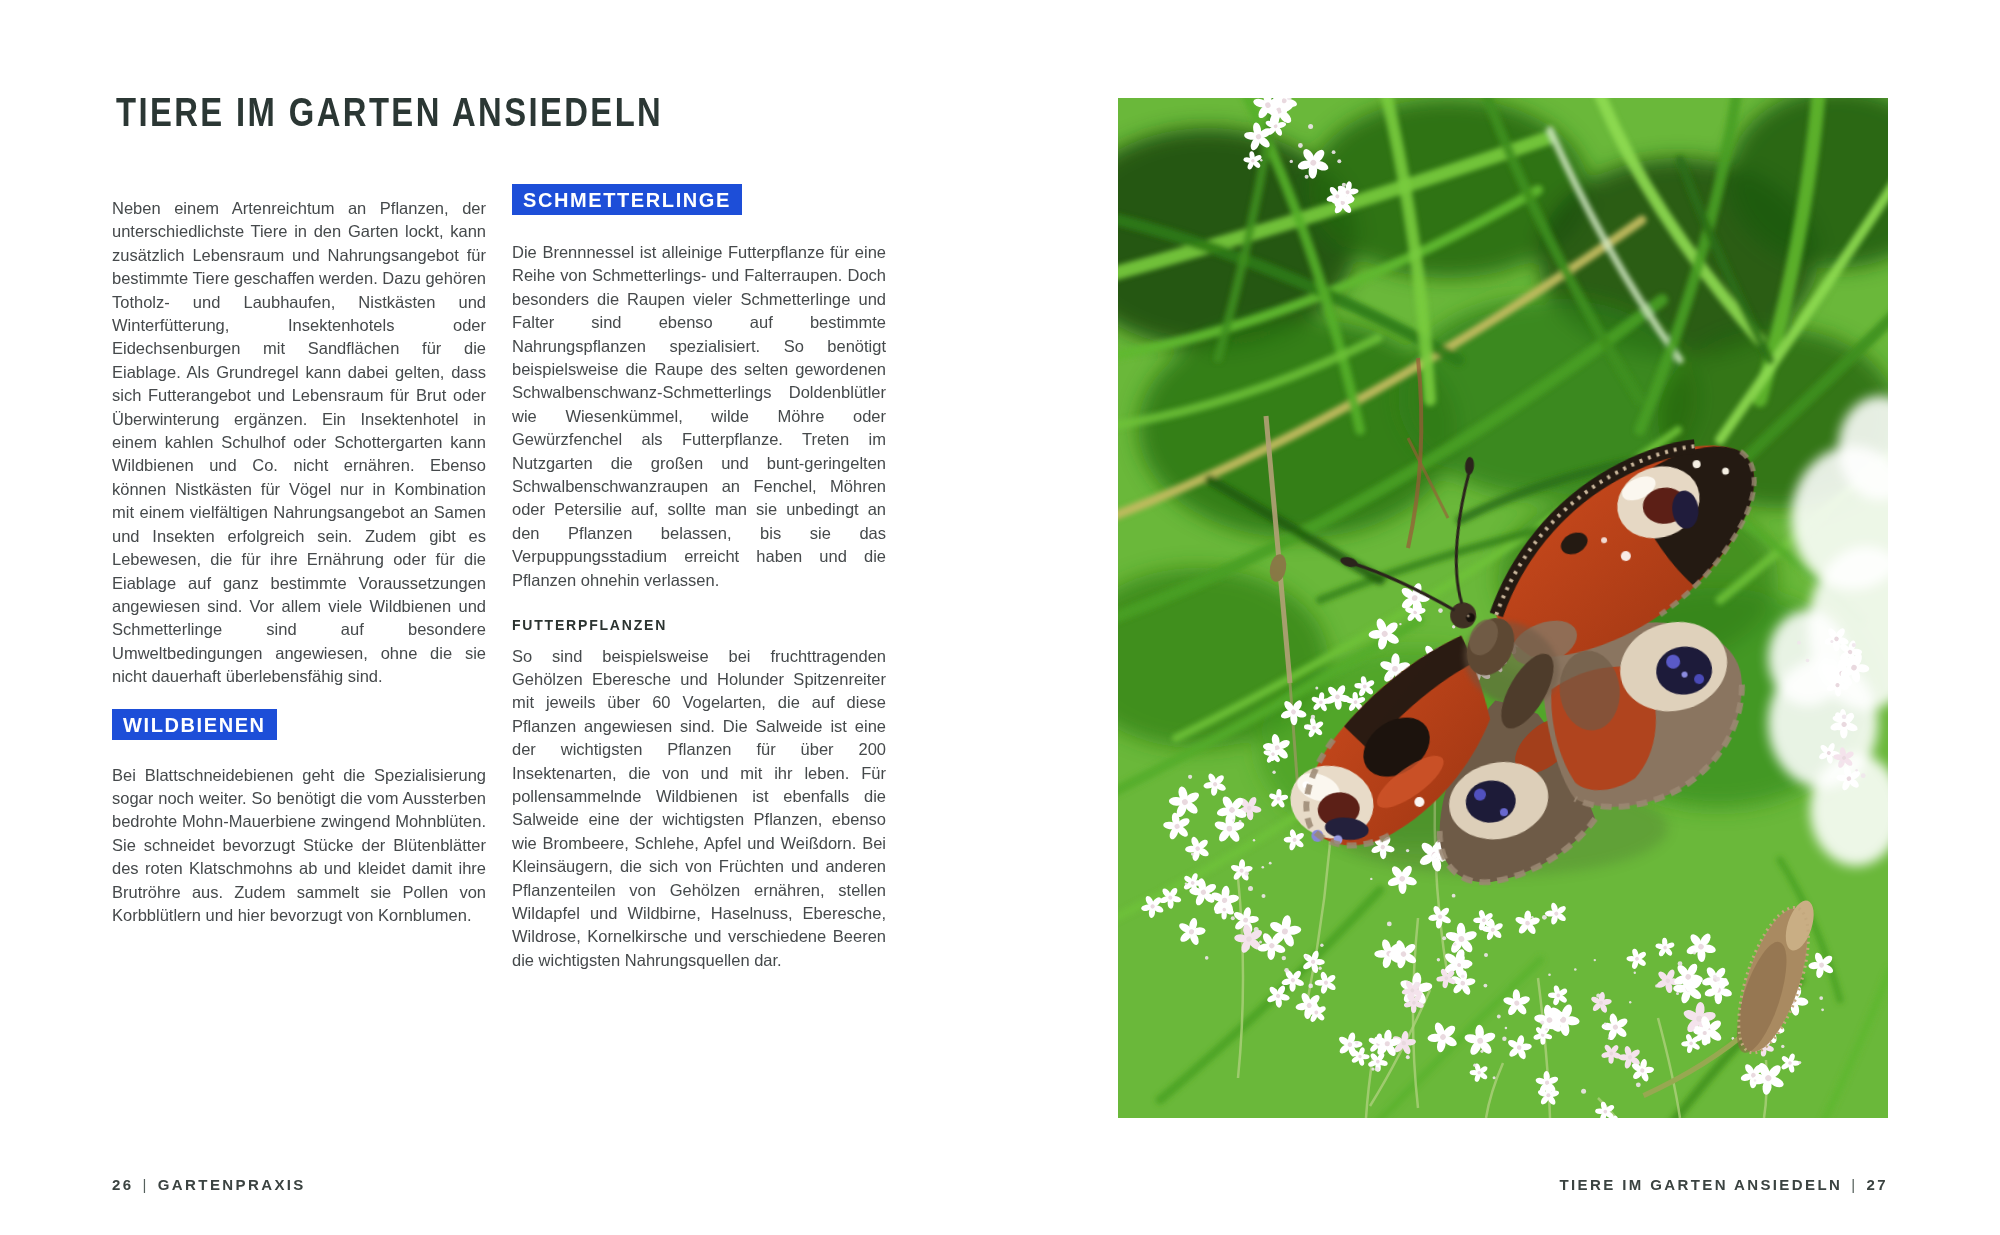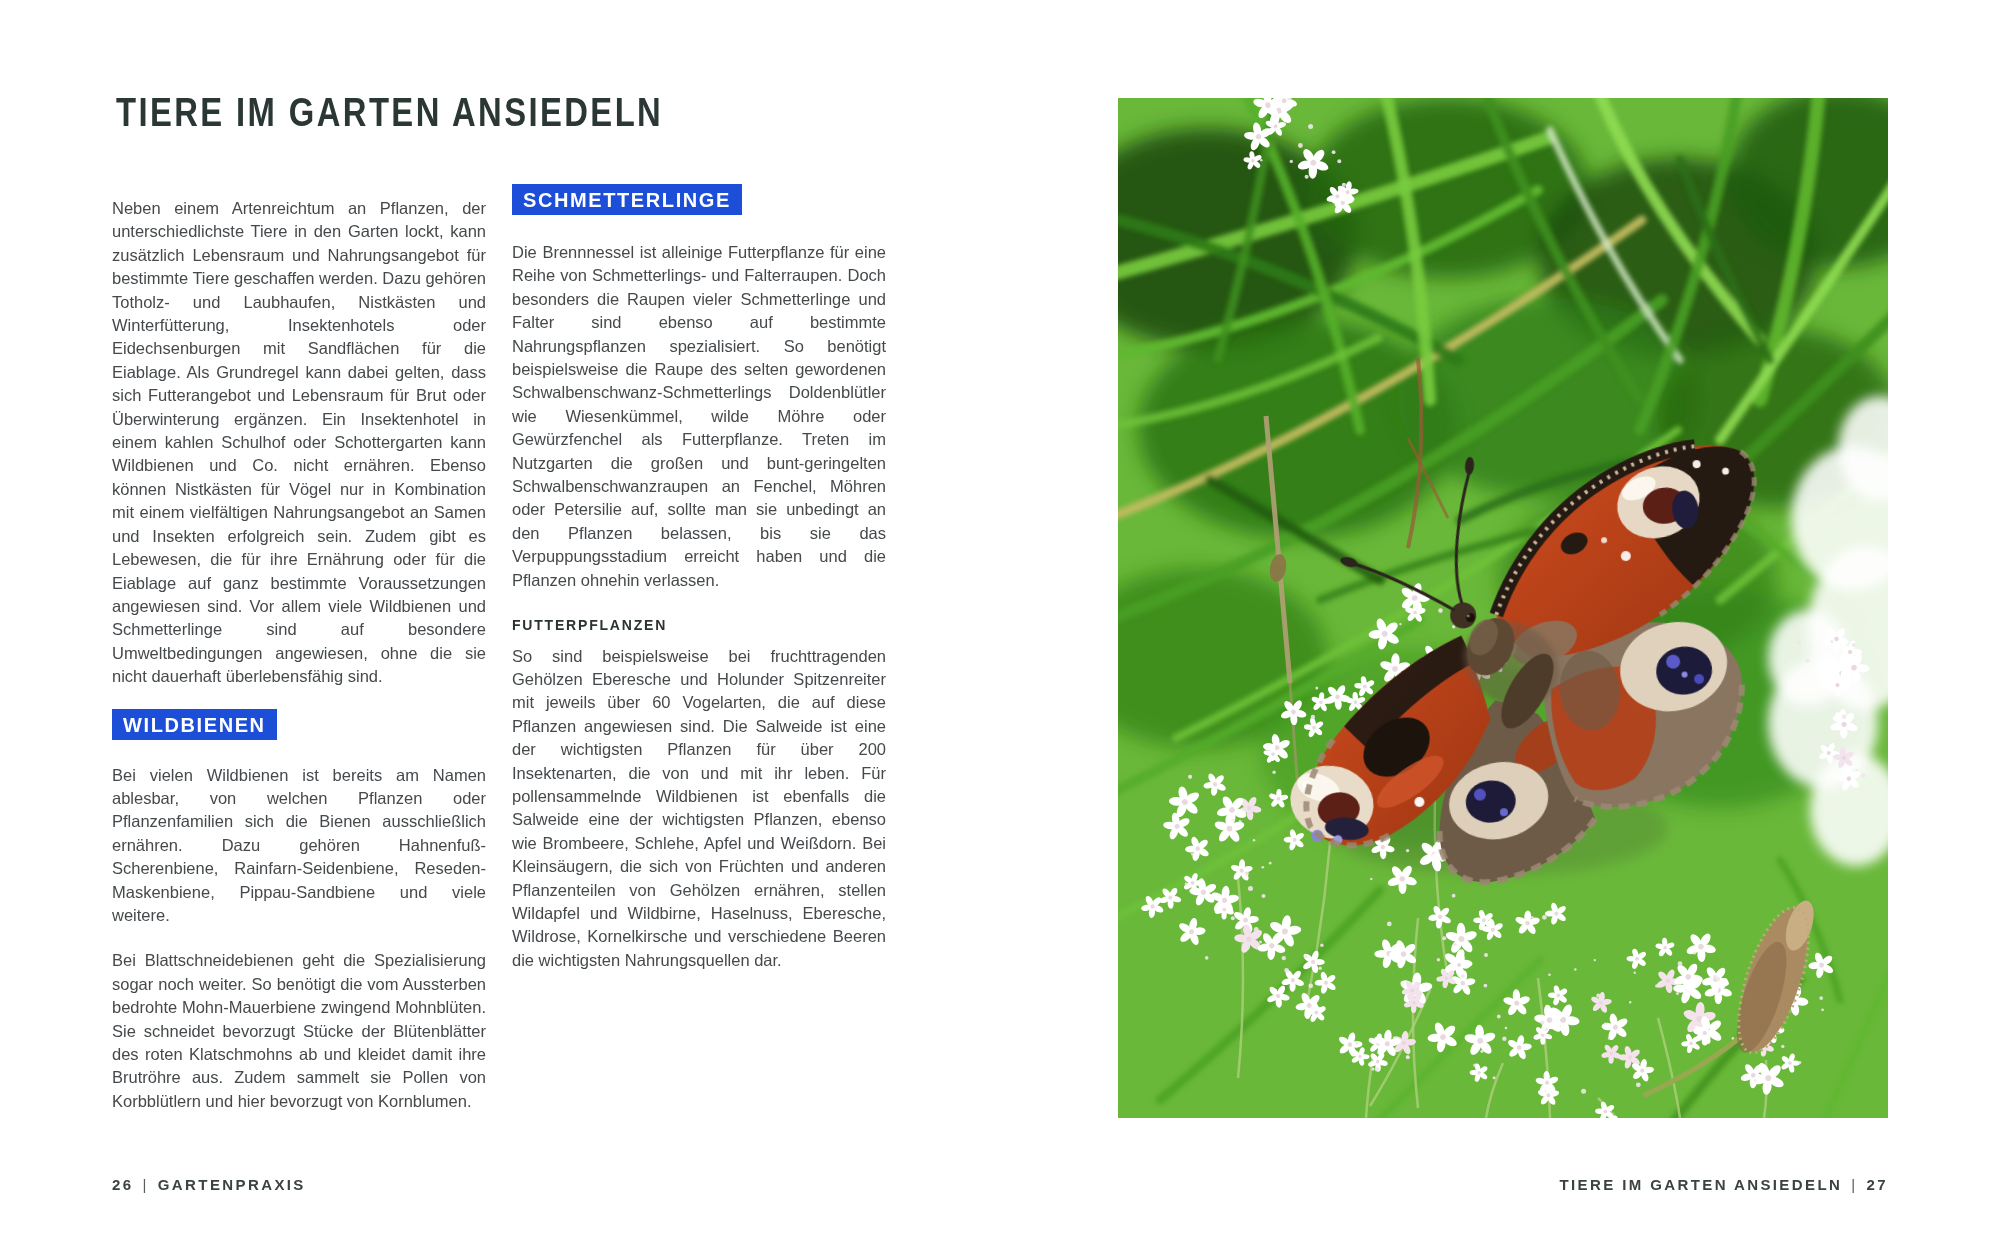--- a/index.html
+++ b/index.html
@@ -49,21 +49,20 @@
 
 <div class="page">
 
   <h1 class="page-title">TIERE IM GARTEN ANSIEDELN</h1>
 
   <div class="col col-1">
     <p>Neben einem Artenreichtum an Pflanzen, der unterschiedlichste Tiere in den Garten lockt, kann zusätzlich Lebensraum und Nahrungsangebot für bestimmte Tiere geschaffen werden. Dazu gehören Totholz- und Laubhaufen, Nistkästen und Winterfütterung, Insektenhotels oder Eidechsenburgen mit Sandflächen für die Eiablage. Als Grundregel kann dabei gelten, dass sich Futterangebot und Lebensraum für Brut oder Überwinterung ergänzen. Ein Insektenhotel in einem kahlen Schulhof oder Schottergarten kann Wildbienen und Co. nicht ernähren. Ebenso können Nistkästen für Vögel nur in Kombination mit einem vielfältigen Nahrungsangebot an Samen und Insekten erfolgreich sein. Zudem gibt es Lebewesen, die für ihre Ernährung oder für die Eiablage auf ganz bestimmte Voraussetzungen angewiesen sind. Vor allem viele Wildbienen und Schmetterlinge sind auf besondere Umweltbedingungen angewiesen, ohne die sie nicht dauerhaft überlebensfähig sind.</p>
     <div class="tag-wrap">
       <span class="green-tag">WILDBIENEN</span>
     </div>
-    <p>Bei vielen Wildbienen ist bereits am Namen ablesbar, von welchen Pflanzen oder Pflanzenfamilien sich die Bienen ausschließlich ernähren. Dazu gehören Hahnenfuß-Scherenbiene, Rainfarn-Seidenbiene, Reseden-Maskenbiene, Pippau-Sandbiene und viele weitere.</p>
     <p>Bei Blattschneidebienen geht die Spezialisierung sogar noch weiter. So benötigt die vom Aussterben bedrohte Mohn-Mauerbiene zwingend Mohnblüten. Sie schneidet bevorzugt Stücke der Blütenblätter des roten Klatschmohns ab und kleidet damit ihre Brutröhre aus. Zudem sammelt sie Pollen von Korbblütlern und hier bevorzugt von Kornblumen.</p>
   </div>
 
   <div class="col col-2">
     <div class="tag-wrap first">
       <span class="green-tag">SCHMETTERLINGE</span>
     </div>
     <p>Die Brennnessel ist alleinige Futterpflanze für eine Reihe von Schmetterlings- und Falterraupen. Doch besonders die Raupen vieler Schmetterlinge und Falter sind ebenso auf bestimmte Nahrungspflanzen spezialisiert. So benötigt beispielsweise die Raupe des selten gewordenen Schwalbenschwanz-Schmetterlings Doldenblütler wie Wiesenkümmel, wilde Möhre oder Gewürzfenchel als Futterpflanze. Treten im Nutzgarten die großen und bunt-geringelten Schwalbenschwanzraupen an Fenchel, Möhren oder Petersilie auf, sollte man sie unbedingt an den Pflanzen belassen, bis sie das Verpuppungsstadium erreicht haben und die Pflanzen ohnehin verlassen.</p>
     <div class="sub-heading">FUTTERPFLANZEN</div>
     <p>So sind beispielsweise bei fruchttragenden Gehölzen Eberesche und Holunder Spitzenreiter mit jeweils über 60 Vogelarten, die auf diese Pflanzen angewiesen sind. Die Salweide ist eine der wichtigsten Pflanzen für über 200 Insektenarten, die von und mit ihr leben. Für pollensammelnde Wildbienen ist ebenfalls die Salweide eine der wichtigsten Pflanzen, ebenso wie Brombeere, Schlehe, Apfel und Weißdorn. Bei Kleinsäugern, die sich von Früchten und anderen Pflanzenteilen von Gehölzen ernähren, stellen Wildapfel und Wildbirne, Haselnuss, Eberesche, Wildrose, Kornelkirsche und verschiedene Beeren die wichtigsten Nahrungsquellen dar.</p>

